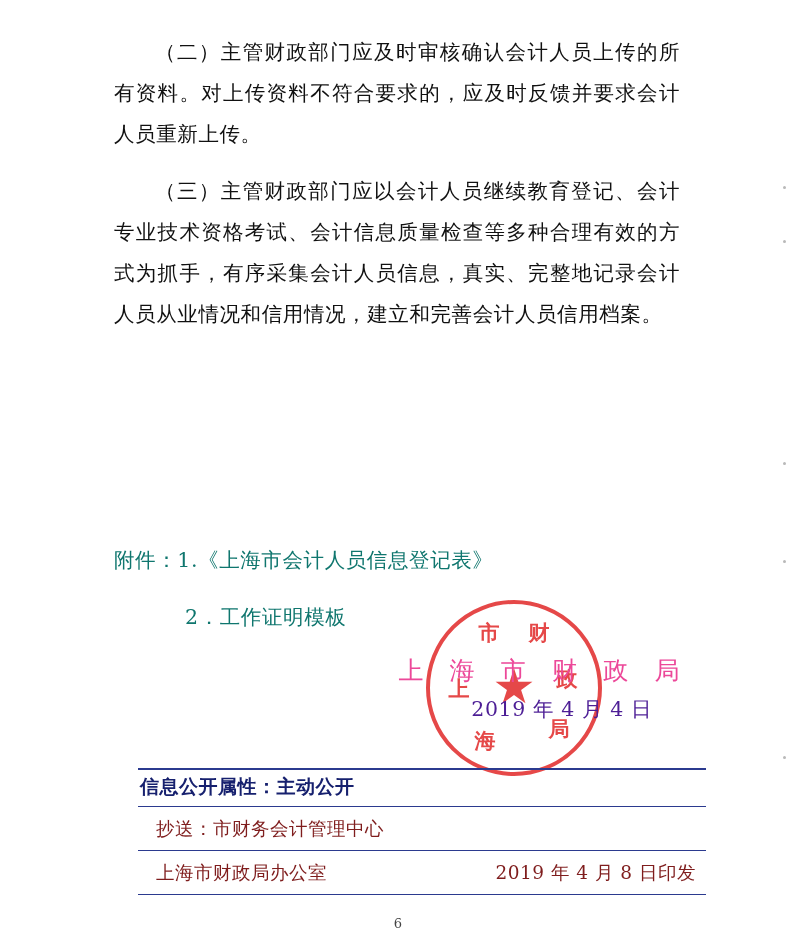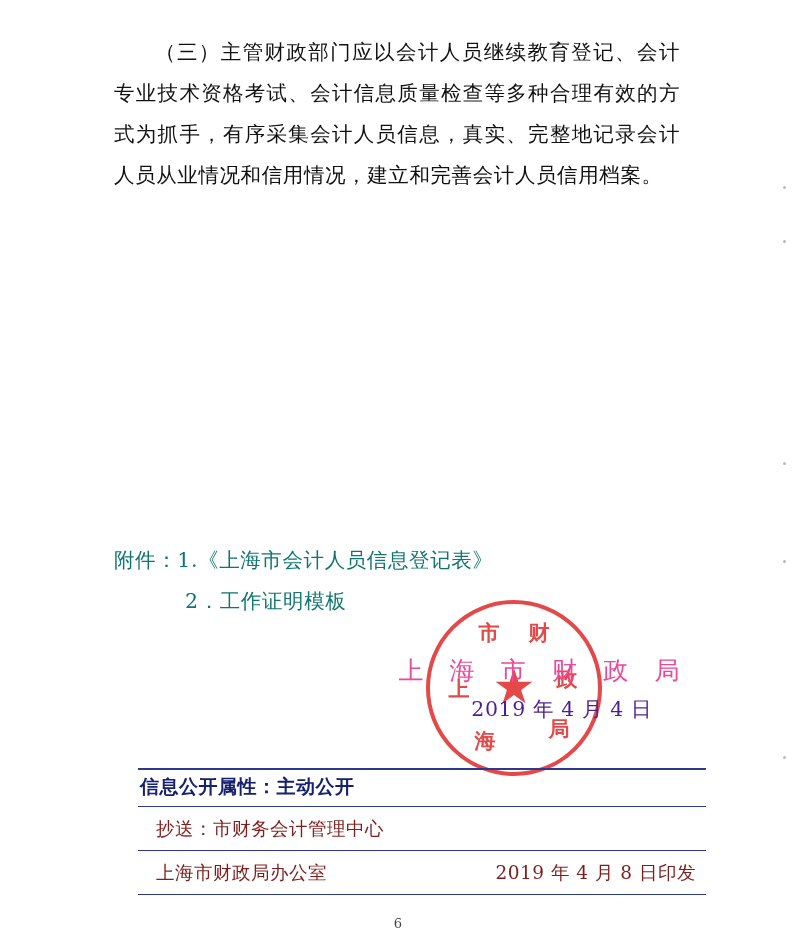--- a/index.html
+++ b/index.html
@@ -51,20 +51,21 @@
   }
   .attach-line {
     font-size: 20.5px;
     line-height: 41px;
     letter-spacing: 0.6px;
     color: #0f766e;
     white-space: pre;
   }
   .attach-line.second {
     padding-left: 71px;
+    margin-top: 16px;
   }
   .signature {
     position: absolute;
     right: 116px;
     top: 652px;
     width: 300px;
     text-align: right;
   }
   .sig-org {
     font-size: 25px;
@@ -186,20 +187,21 @@
     background: #b9b9b9;
     border-radius: 50%;
   }
 </style>
 </head>
 <body>
 
 <div class="page">
 
   <div class="body-text">
+    <p class="para indent">（二）主管财政部门应及时审核确认会计人员上传的所有资料。对上传资料不符合要求的，应及时反馈并要求会计人员重新上传。</p>
     <p class="para indent">（三）主管财政部门应以会计人员继续教育登记、会计专业技术资格考试、会计信息质量检查等多种合理有效的方式为抓手，有序采集会计人员信息，真实、完整地记录会计人员从业情况和信用情况，建立和完善会计人员信用档案。</p>
   </div>
 
   <div class="attach-block">
     <div class="attach-line"><span>附件：</span><span>1.《上海市会计人员信息登记表》</span></div>
     <div class="attach-line second">2．工作证明模板</div>
   </div>
 
   <div class="seal">
     <div class="seal-text">

